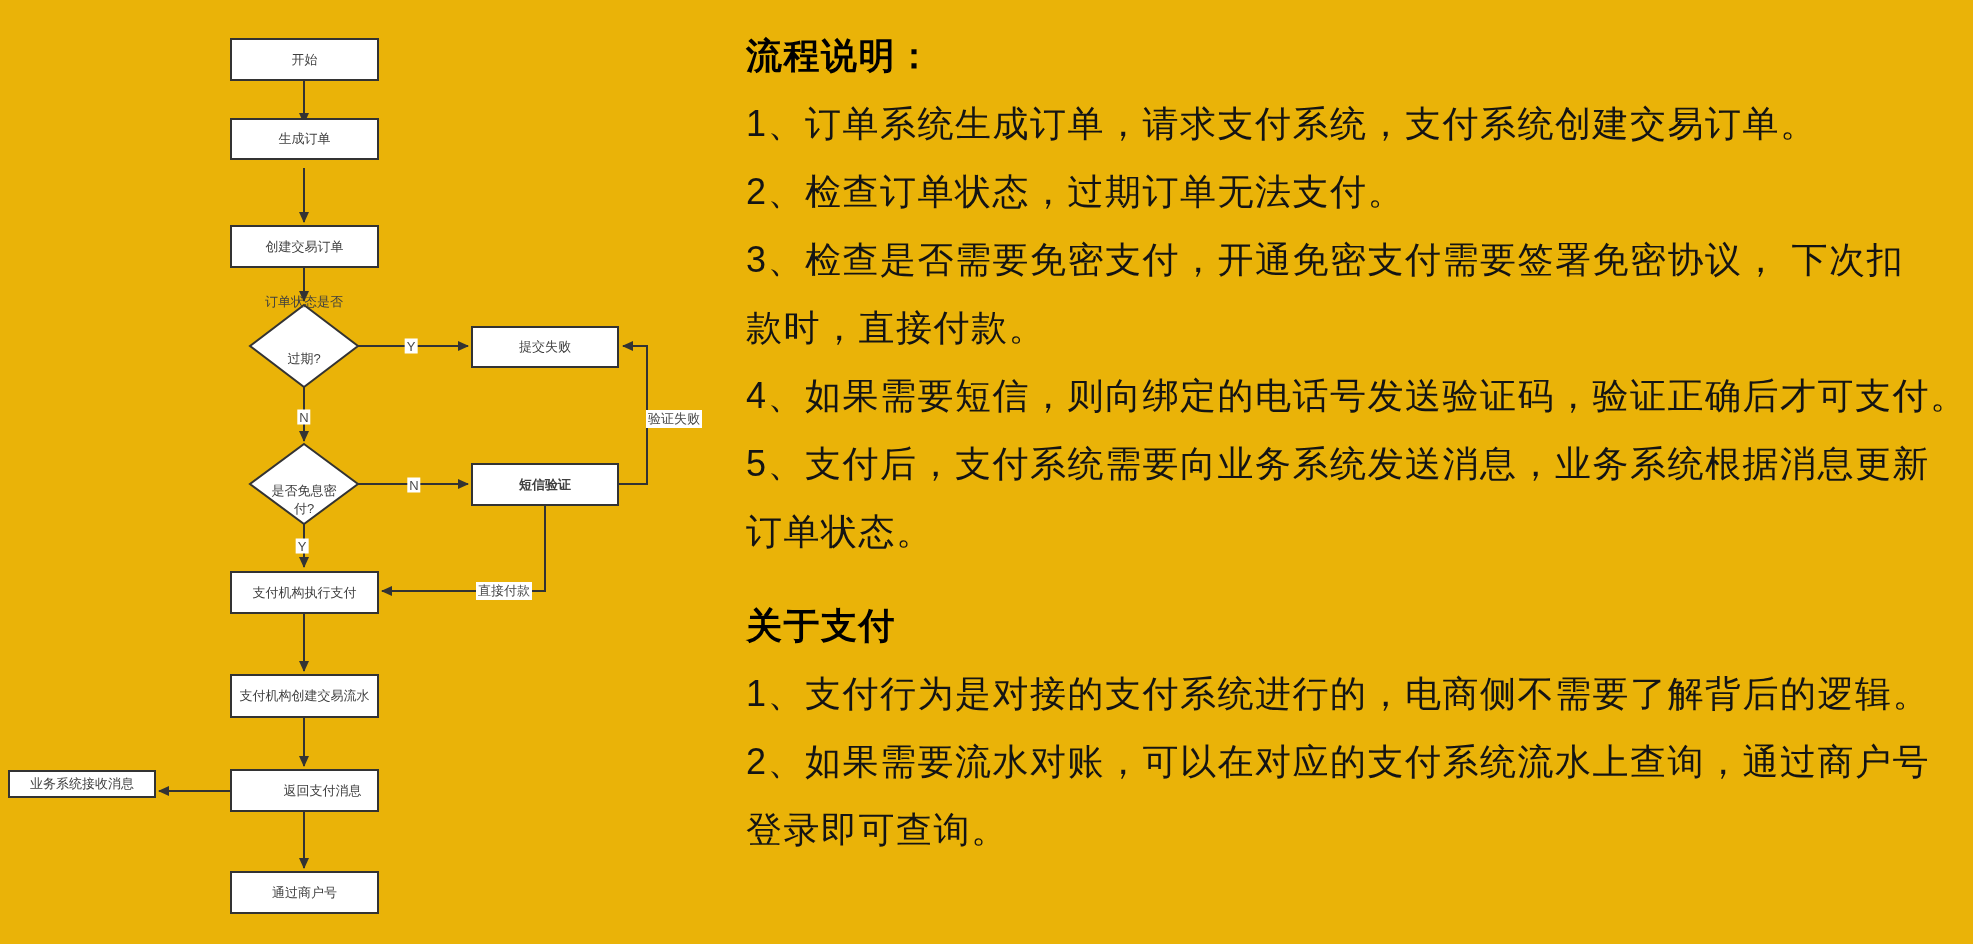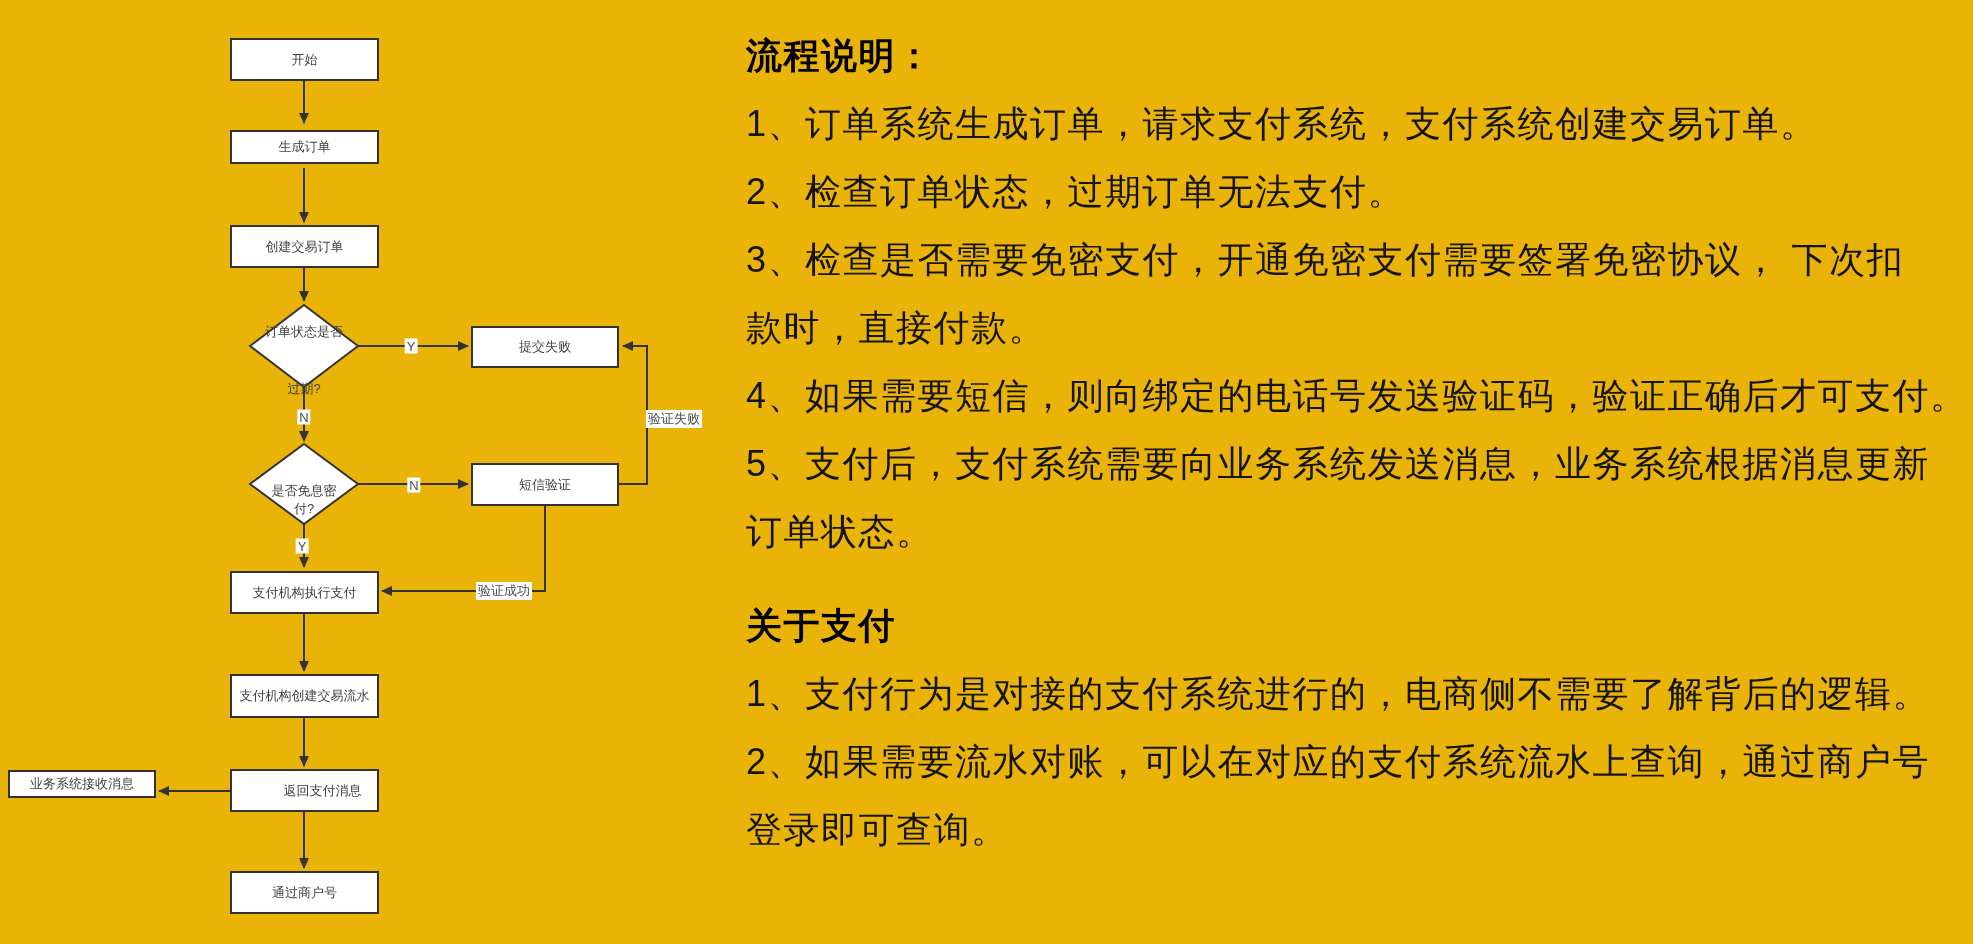--- a/index.html
+++ b/index.html
@@ -9,34 +9,34 @@
   }
   
   .flowchart{position:absolute;left:0;top:0;width:700px;height:944px;}
   .edges{position:absolute;left:0;top:0;}
   .node{
     position:absolute;box-sizing:border-box;border:2px solid #333;background:#fff;
     display:flex;align-items:center;justify-content:center;
     font-size:13px;color:#3f3f3f;text-align:center;padding:0 4px;white-space:nowrap;
   }
   .n-start      {left:230px;top:38px; width:149px;height:43px;}
-  .n-generate   {left:230px;top:130px;width:149px;height:34px;text-align:right;}
+  .n-generate   {left:230px;top:118px;width:149px;height:42px;text-align:right;}
   .n-createtrade{left:230px;top:225px;width:149px;height:43px;}
   .n-submitfail {left:471px;top:326px;width:148px;height:42px;}
-  .n-smsverify  {left:471px;top:463px;width:148px;height:43px;}
+  .n-smsverify  {left:471px;top:463px;width:148px;height:43px;font-weight:bold;}
   .n-execpay    {left:230px;top:571px;width:149px;height:43px;}
   .n-createflow {left:230px;top:674px;width:149px;height:44px;}
   .n-returnmsg  {left:230px;top:769px;width:149px;height:43px;padding-left:40px;}
   .n-bizreceive {left:8px;  top:770px;width:148px;height:28px;}
   .n-paydone    {left:230px;top:871px;width:149px;height:43px;}
   .dlabel{
     position:absolute;display:flex;flex-direction:column;align-items:center;justify-content:center;
     font-size:13px;line-height:18px;color:#3f3f3f;text-align:center;
   }
-  .d-expired   {left:259px;top:338px;width:90px;height:44px;gap:39px;}
+  .d-expired   {left:259px;top:308px;width:90px;height:44px;gap:39px;}
   .d-nopassword{left:268px;top:478px;width:72px;height:44px;}
   .elabel{
     position:absolute;transform:translate(-50%,-50%);
     font-size:13px;color:#4a4a4a;background:#fff;padding:0 2px;white-space:nowrap;
   }
   .el-y1{left:411px;top:346px;}
   .el-n1{left:304px;top:417px;}
   .el-n2{left:414px;top:485px;}
   .el-y2{left:302px;top:546px;}
   .el-vf{left:674px;top:419px;}
@@ -102,21 +102,21 @@
     <div class="dlabel d-nopassword">
         <div class="dline">是否免息密</div>
         <div class="dline">付?</div>
       </div>
 
     <div class="elabel el-y1">Y</div>
     <div class="elabel el-n1">N</div>
     <div class="elabel el-n2">N</div>
     <div class="elabel el-y2">Y</div>
     <div class="elabel el-vf">验证失败</div>
-    <div class="elabel el-vs">验证成功</div>
+    <div class="elabel el-vs">直接付款</div>
   </div>
 
   <div class="notes">
     <div class="panel-title">流程说明：</div>
     <div>
         <div class="text-line">1、订单系统生成订单，请求支付系统，支付系统创建交易订单。</div>
         <div class="text-line">2、检查订单状态，过期订单无法支付。</div>
         <div class="text-line">3、检查是否需要免密支付，开通免密支付需要签署免密协议， 下次扣</div>
         <div class="text-line">款时，直接付款。</div>
         <div class="text-line">4、如果需要短信，则向绑定的电话号发送验证码，验证正确后才可支付。</div>

